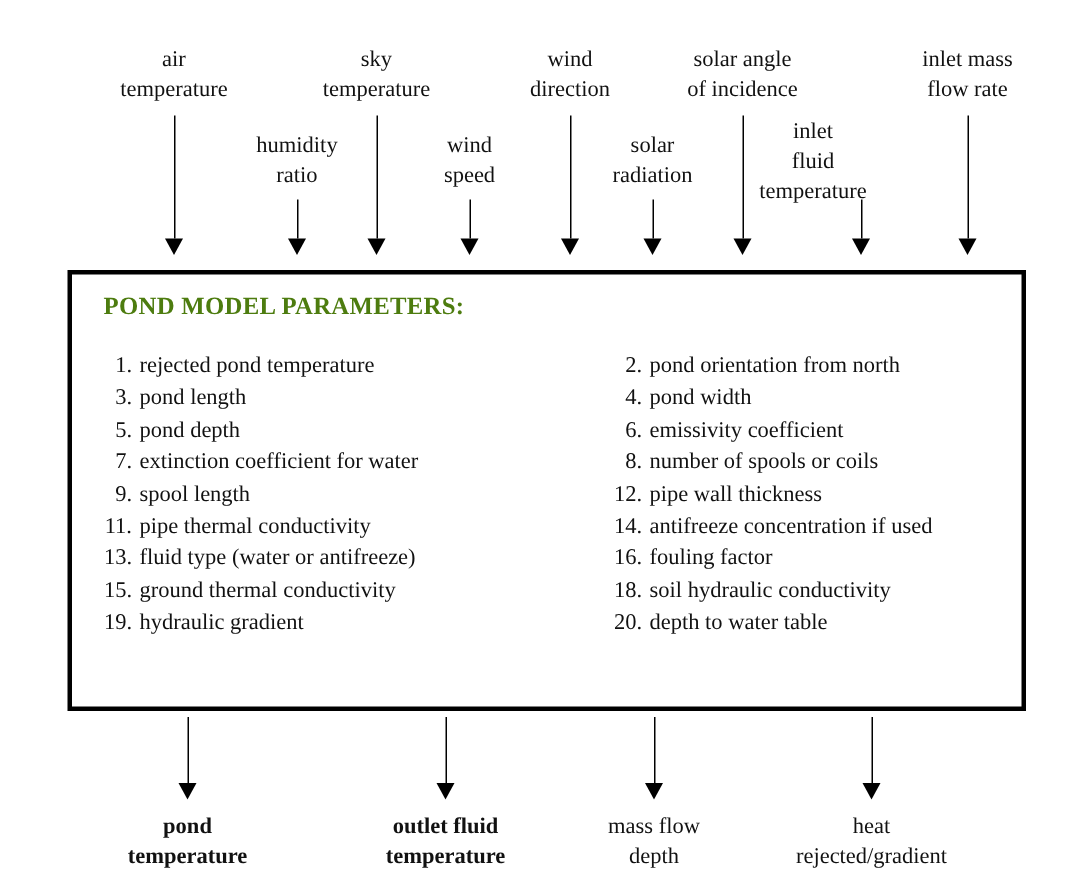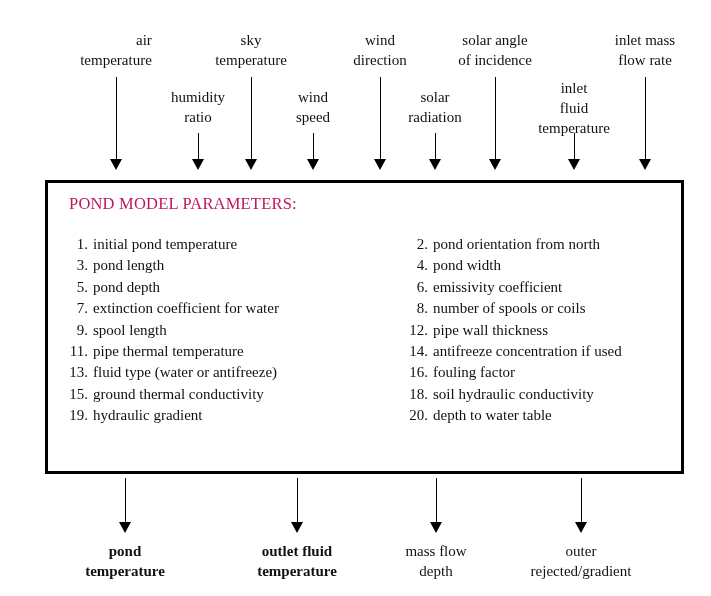--- a/index.html
+++ b/index.html
@@ -60,23 +60,23 @@
     height: 294px;
     border: 3px solid #000000;
     box-sizing: border-box;
     background: #ffffff;
   }
   #box-title {
     position: absolute;
     left: 21px;
     top: 11px;
     font-size: 16.5px;
-    font-weight: normal;
+    font-weight: bold;
     letter-spacing: 0.2px;
-    color: #be185d;
+    color: #4d7c0f;
   }
   .param-col {
     position: absolute;
     top: 53px;
   }
   #col-left  { left: 16px; }
   #col-right { left: 356px; }
 
   .param-row {
     display: flex;
@@ -92,21 +92,21 @@
     text-align: right;
     margin-right: 5px;
   }
 </style>
 </head>
 <body>
 
 <div id="diagram">
 
   <div id="inputs-layer">
-      <div class="io-label" style="left: 116px; top: 30px; text-align: right;">
+      <div class="io-label" style="left: 116px; top: 30px;">
         <span class="ln">air</span>
         <span class="ln">temperature</span>
       </div>
       <div class="arrow" style="left: 116px; top: 77px;">
         <div class="shaft" style="height: 82px;"></div>
         <div class="head" style="top: 82px;"></div>
       </div>
       <div class="io-label" style="left: 198px; top: 87px;">
         <span class="ln">humidity</span>
         <span class="ln">ratio</span>
@@ -148,21 +148,21 @@
         <div class="head" style="top: 26px;"></div>
       </div>
       <div class="io-label" style="left: 495px; top: 30px;">
         <span class="ln">solar angle</span>
         <span class="ln">of incidence</span>
       </div>
       <div class="arrow" style="left: 495px; top: 77px;">
         <div class="shaft" style="height: 82px;"></div>
         <div class="head" style="top: 82px;"></div>
       </div>
-      <div class="io-label" style="left: 574px; top: 78px;">
+      <div class="io-label" style="left: 542px; top: 78px;">
         <span class="ln">inlet</span>
         <span class="ln">fluid</span>
         <span class="ln">temperature</span>
       </div>
       <div class="arrow" style="left: 574px; top: 133px;">
         <div class="shaft" style="height: 26px;"></div>
         <div class="head" style="top: 26px;"></div>
       </div>
       <div class="io-label" style="left: 645px; top: 30px;">
         <span class="ln">inlet mass</span>
@@ -172,41 +172,41 @@
         <div class="shaft" style="height: 82px;"></div>
         <div class="head" style="top: 82px;"></div>
       </div>
     </div>
 
   <div id="param-box">
     <div id="box-title">POND MODEL PARAMETERS:</div>
     <div class="param-col" id="col-left">
         <div class="param-row">
           <span class="param-num">1.</span>
-          <span class="param-text">initial pond temperature</span>
+          <span class="param-text">rejected pond temperature</span>
         </div>
         <div class="param-row">
           <span class="param-num">3.</span>
           <span class="param-text">pond length</span>
         </div>
         <div class="param-row">
           <span class="param-num">5.</span>
           <span class="param-text">pond depth</span>
         </div>
         <div class="param-row">
           <span class="param-num">7.</span>
           <span class="param-text">extinction coefficient for water</span>
         </div>
         <div class="param-row">
           <span class="param-num">9.</span>
           <span class="param-text">spool length</span>
         </div>
         <div class="param-row">
           <span class="param-num">11.</span>
-          <span class="param-text">pipe thermal temperature</span>
+          <span class="param-text">pipe thermal conductivity</span>
         </div>
         <div class="param-row">
           <span class="param-num">13.</span>
           <span class="param-text">fluid type (water or antifreeze)</span>
         </div>
         <div class="param-row">
           <span class="param-num">15.</span>
           <span class="param-text">ground thermal conductivity</span>
         </div>
         <div class="param-row">
@@ -277,18 +277,18 @@
       </div>
       <div class="io-label" style="left: 436px; top: 541px;">
         <span class="ln">mass flow</span>
         <span class="ln">depth</span>
       </div>
       <div class="arrow" style="left: 581px; top: 478px;">
         <div class="shaft" style="height: 44px;"></div>
         <div class="head" style="top: 44px;"></div>
       </div>
       <div class="io-label" style="left: 581px; top: 541px;">
-        <span class="ln">outer</span>
+        <span class="ln">heat</span>
         <span class="ln">rejected/gradient</span>
       </div>
     </div>
 
 </div>
 
 </body></html>

